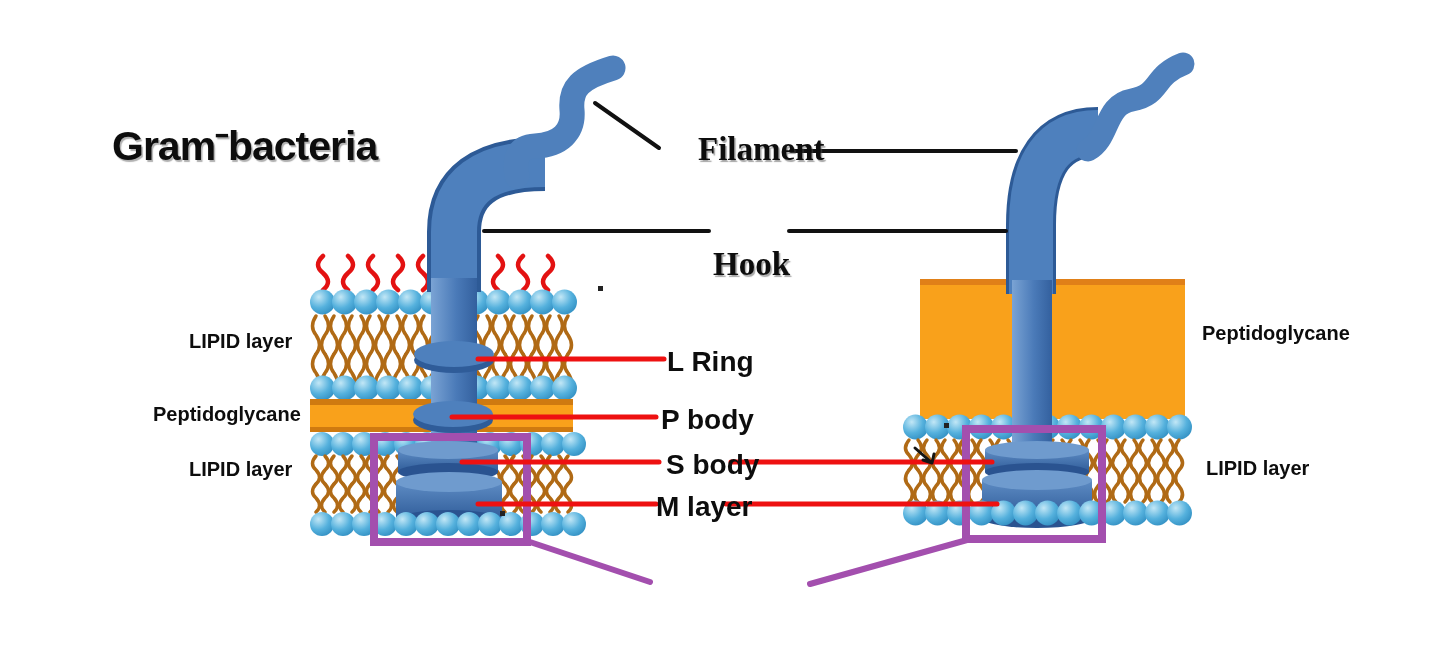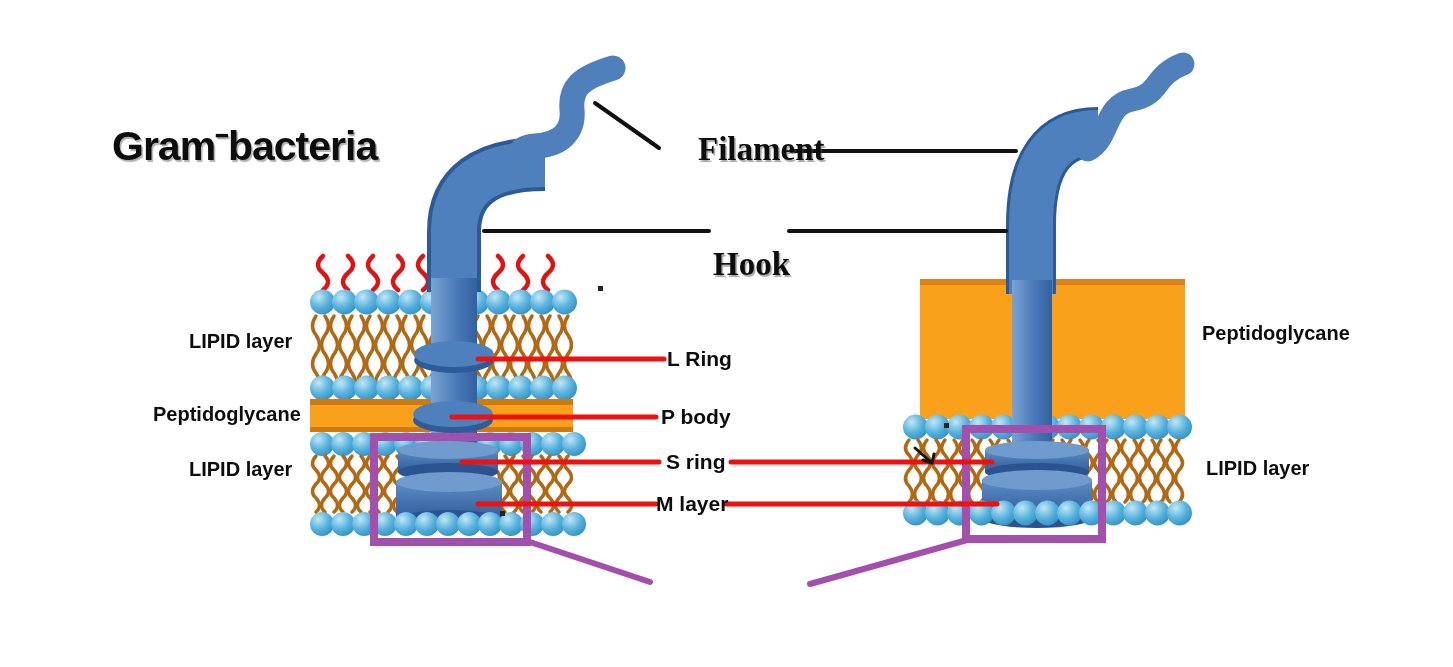--- a/index.html
+++ b/index.html
@@ -5,21 +5,21 @@
   html,body{margin:0;padding:0;background:#fff;}
   #stage{position:relative;width:1453px;height:660px;background:#ffffff;overflow:hidden;
          font-family:"Liberation Sans", sans-serif;}
   #diag{position:absolute;left:0;top:0;}
   .lbl{position:absolute;color:#0d0d0d;white-space:nowrap;line-height:1;}
   .title{font-weight:bold;font-size:41px;letter-spacing:-1px;
          text-shadow:1.5px 1.5px 1px rgba(80,80,80,.45);}
   .serifLbl{font-family:"Liberation Serif", serif;font-weight:bold;
             text-shadow:1.5px 1.5px 1px rgba(80,80,80,.5);}
   .small{font-weight:bold;font-size:20px;}
-  .ring{font-weight:bold;font-size:21px;}
+  .ring{font-weight:bold;font-size:28px;}
 </style>
 </head>
 <body>
 
 <div id="stage">
 
   <svg id="diag" width="1453" height="667" viewBox="0 0 1453 667">
     <defs>
       <radialGradient id="headG" cx="0.35" cy="0.3" r="0.8">
         <stop offset="0" stop-color="#c2e7f6"></stop>
@@ -378,21 +378,21 @@
     </g>
   </svg>
 
   <div class="lbl title" style="left:112px;top:126px;">Gram⁻bacteria</div>
 
   <div class="lbl serifLbl" style="left:657px;top:133px;font-size:33px;margin-left:41px;">Filament</div>
   <div class="lbl serifLbl" style="left:713px;top:212px;font-size:33px;margin-top:36px;">Hook</div>
 
   <div class="lbl ring" style="left:667px;top:348px;">L Ring</div>
   <div class="lbl ring" style="left:661px;top:406px;">P body</div>
-  <div class="lbl ring" style="left:666px;top:451px;">S ring</div>
+  <div class="lbl ring" style="left:666px;top:451px;">S body</div>
   <div class="lbl ring" style="left:656px;top:493px;">M layer</div>
 
   <div class="lbl small" style="left:189px;top:331px;">LIPID layer</div>
   <div class="lbl small" style="left:153px;top:404px;">Peptidoglycane</div>
   <div class="lbl small" style="left:189px;top:459px;">LIPID layer</div>
   <div class="lbl small" style="left:1202px;top:323px;">Peptidoglycane</div>
   <div class="lbl small" style="left:1206px;top:458px;">LIPID layer</div>
 </div>
 
 </body></html>

